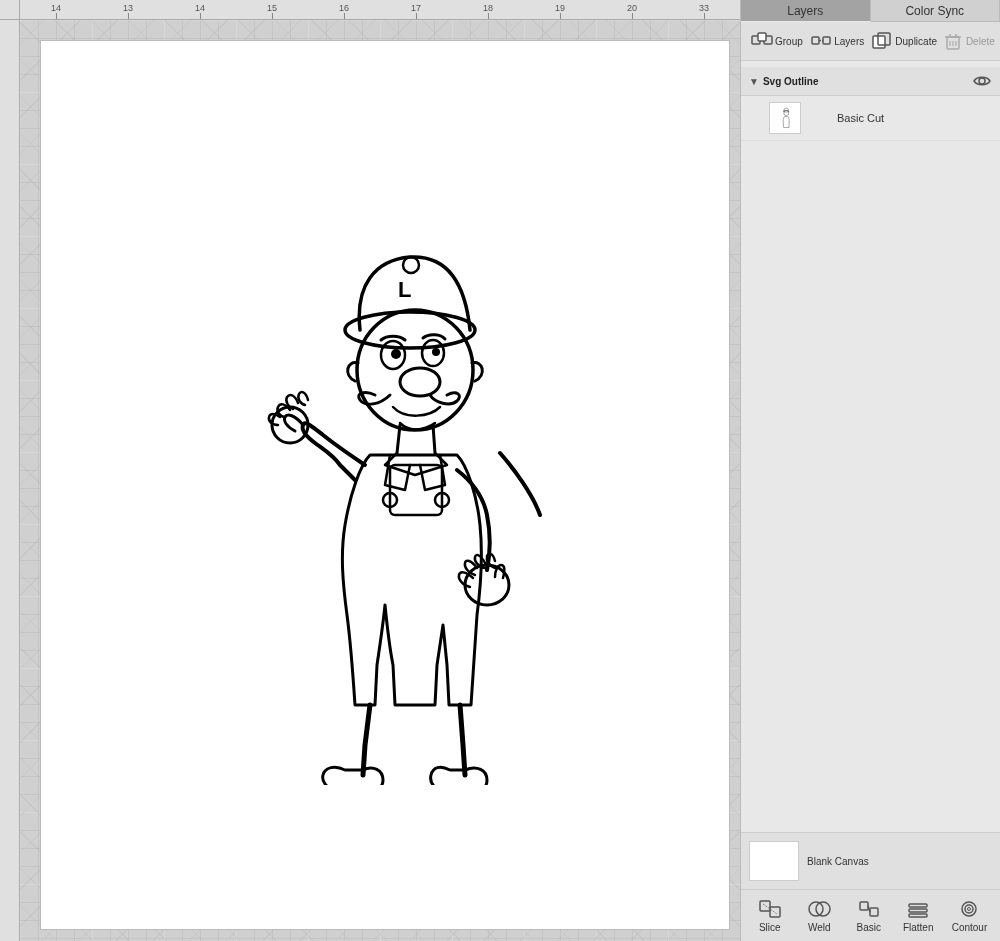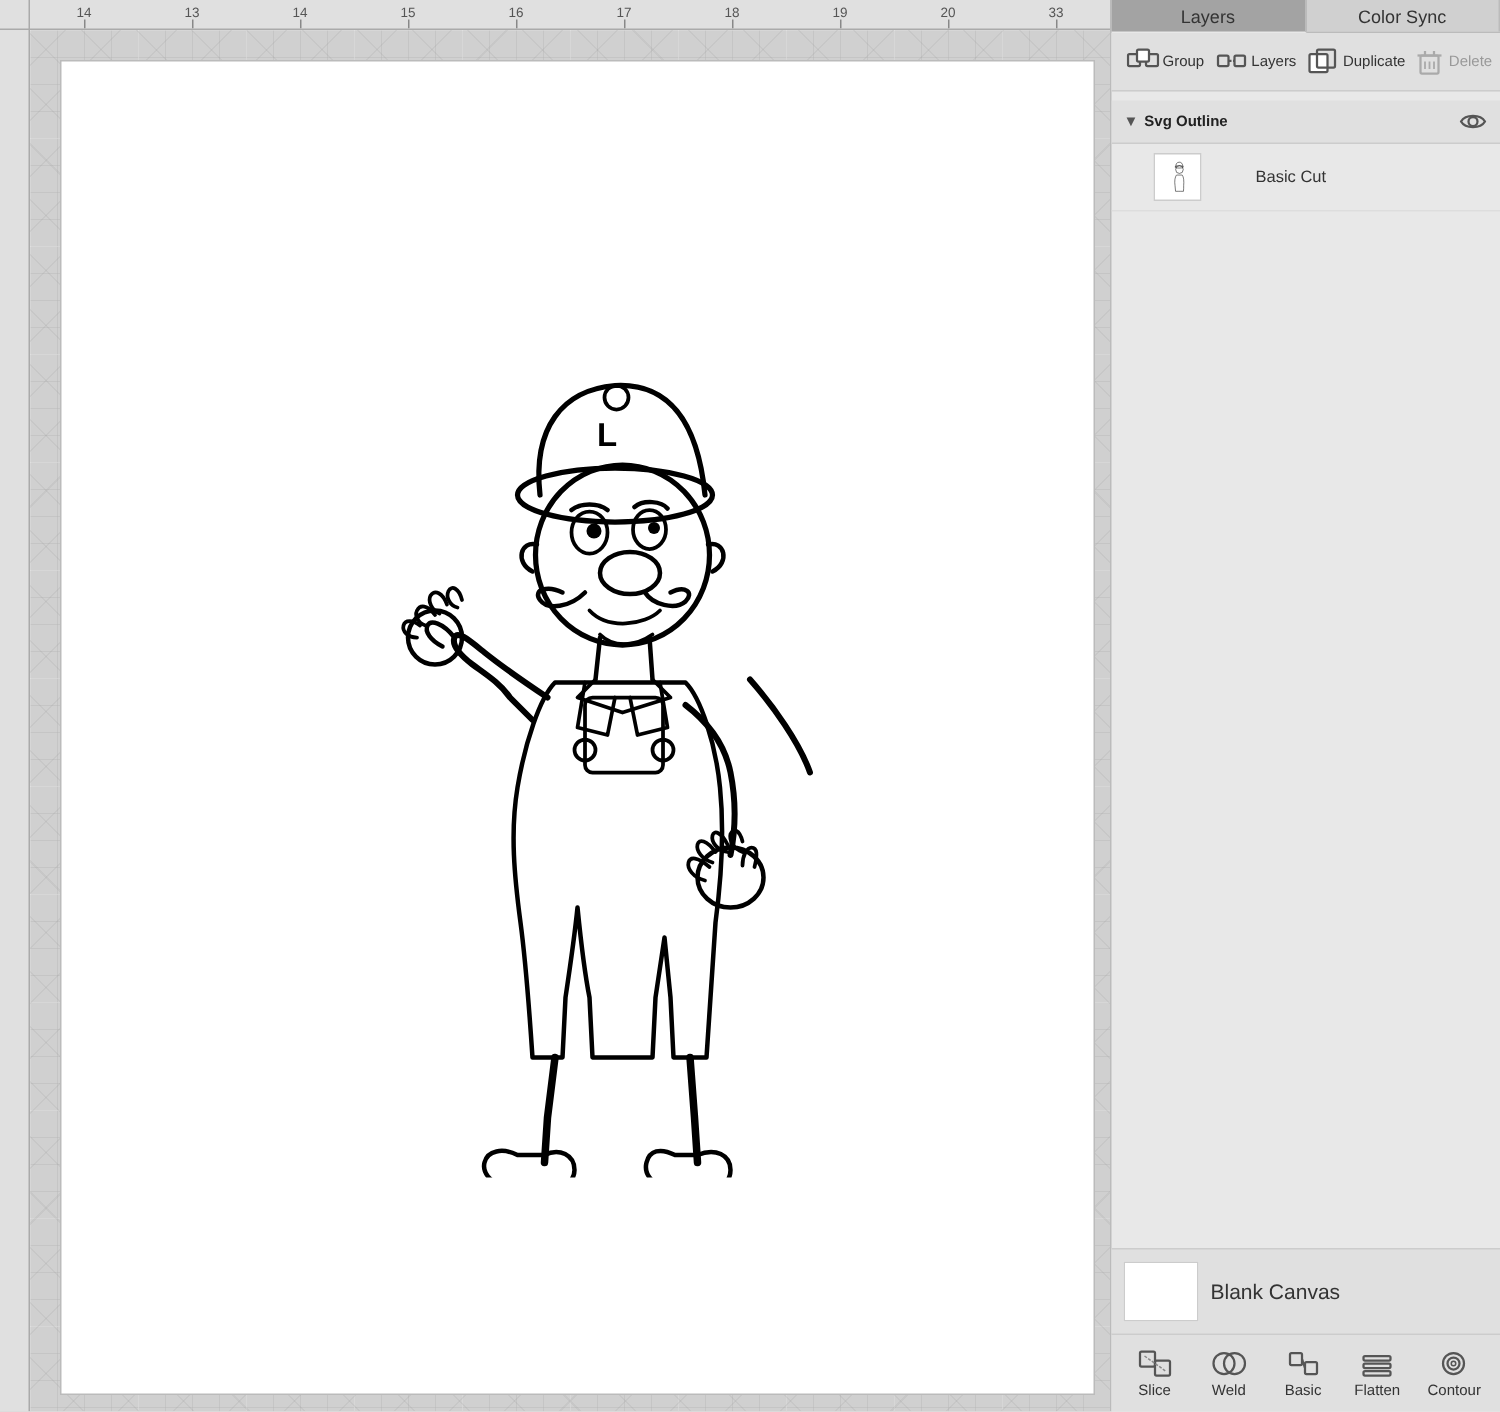--- a/index.html
+++ b/index.html
@@ -278,21 +278,21 @@
       background: #e0e0e0;
     }
     .canvas-thumbnail {
       width: 50px;
       height: 40px;
       background: white;
       border: 1px solid #ccc;
       flex-shrink: 0;
     }
     .canvas-label {
-      font-size: 14px;
+      font-size: 10px;
       color: #333;
     }
 
     
     .bottom-toolbar {
       display: flex;
       align-items: center;
       justify-content: space-around;
       padding: 6px 4px;
       border-top: 1px solid #ccc;

